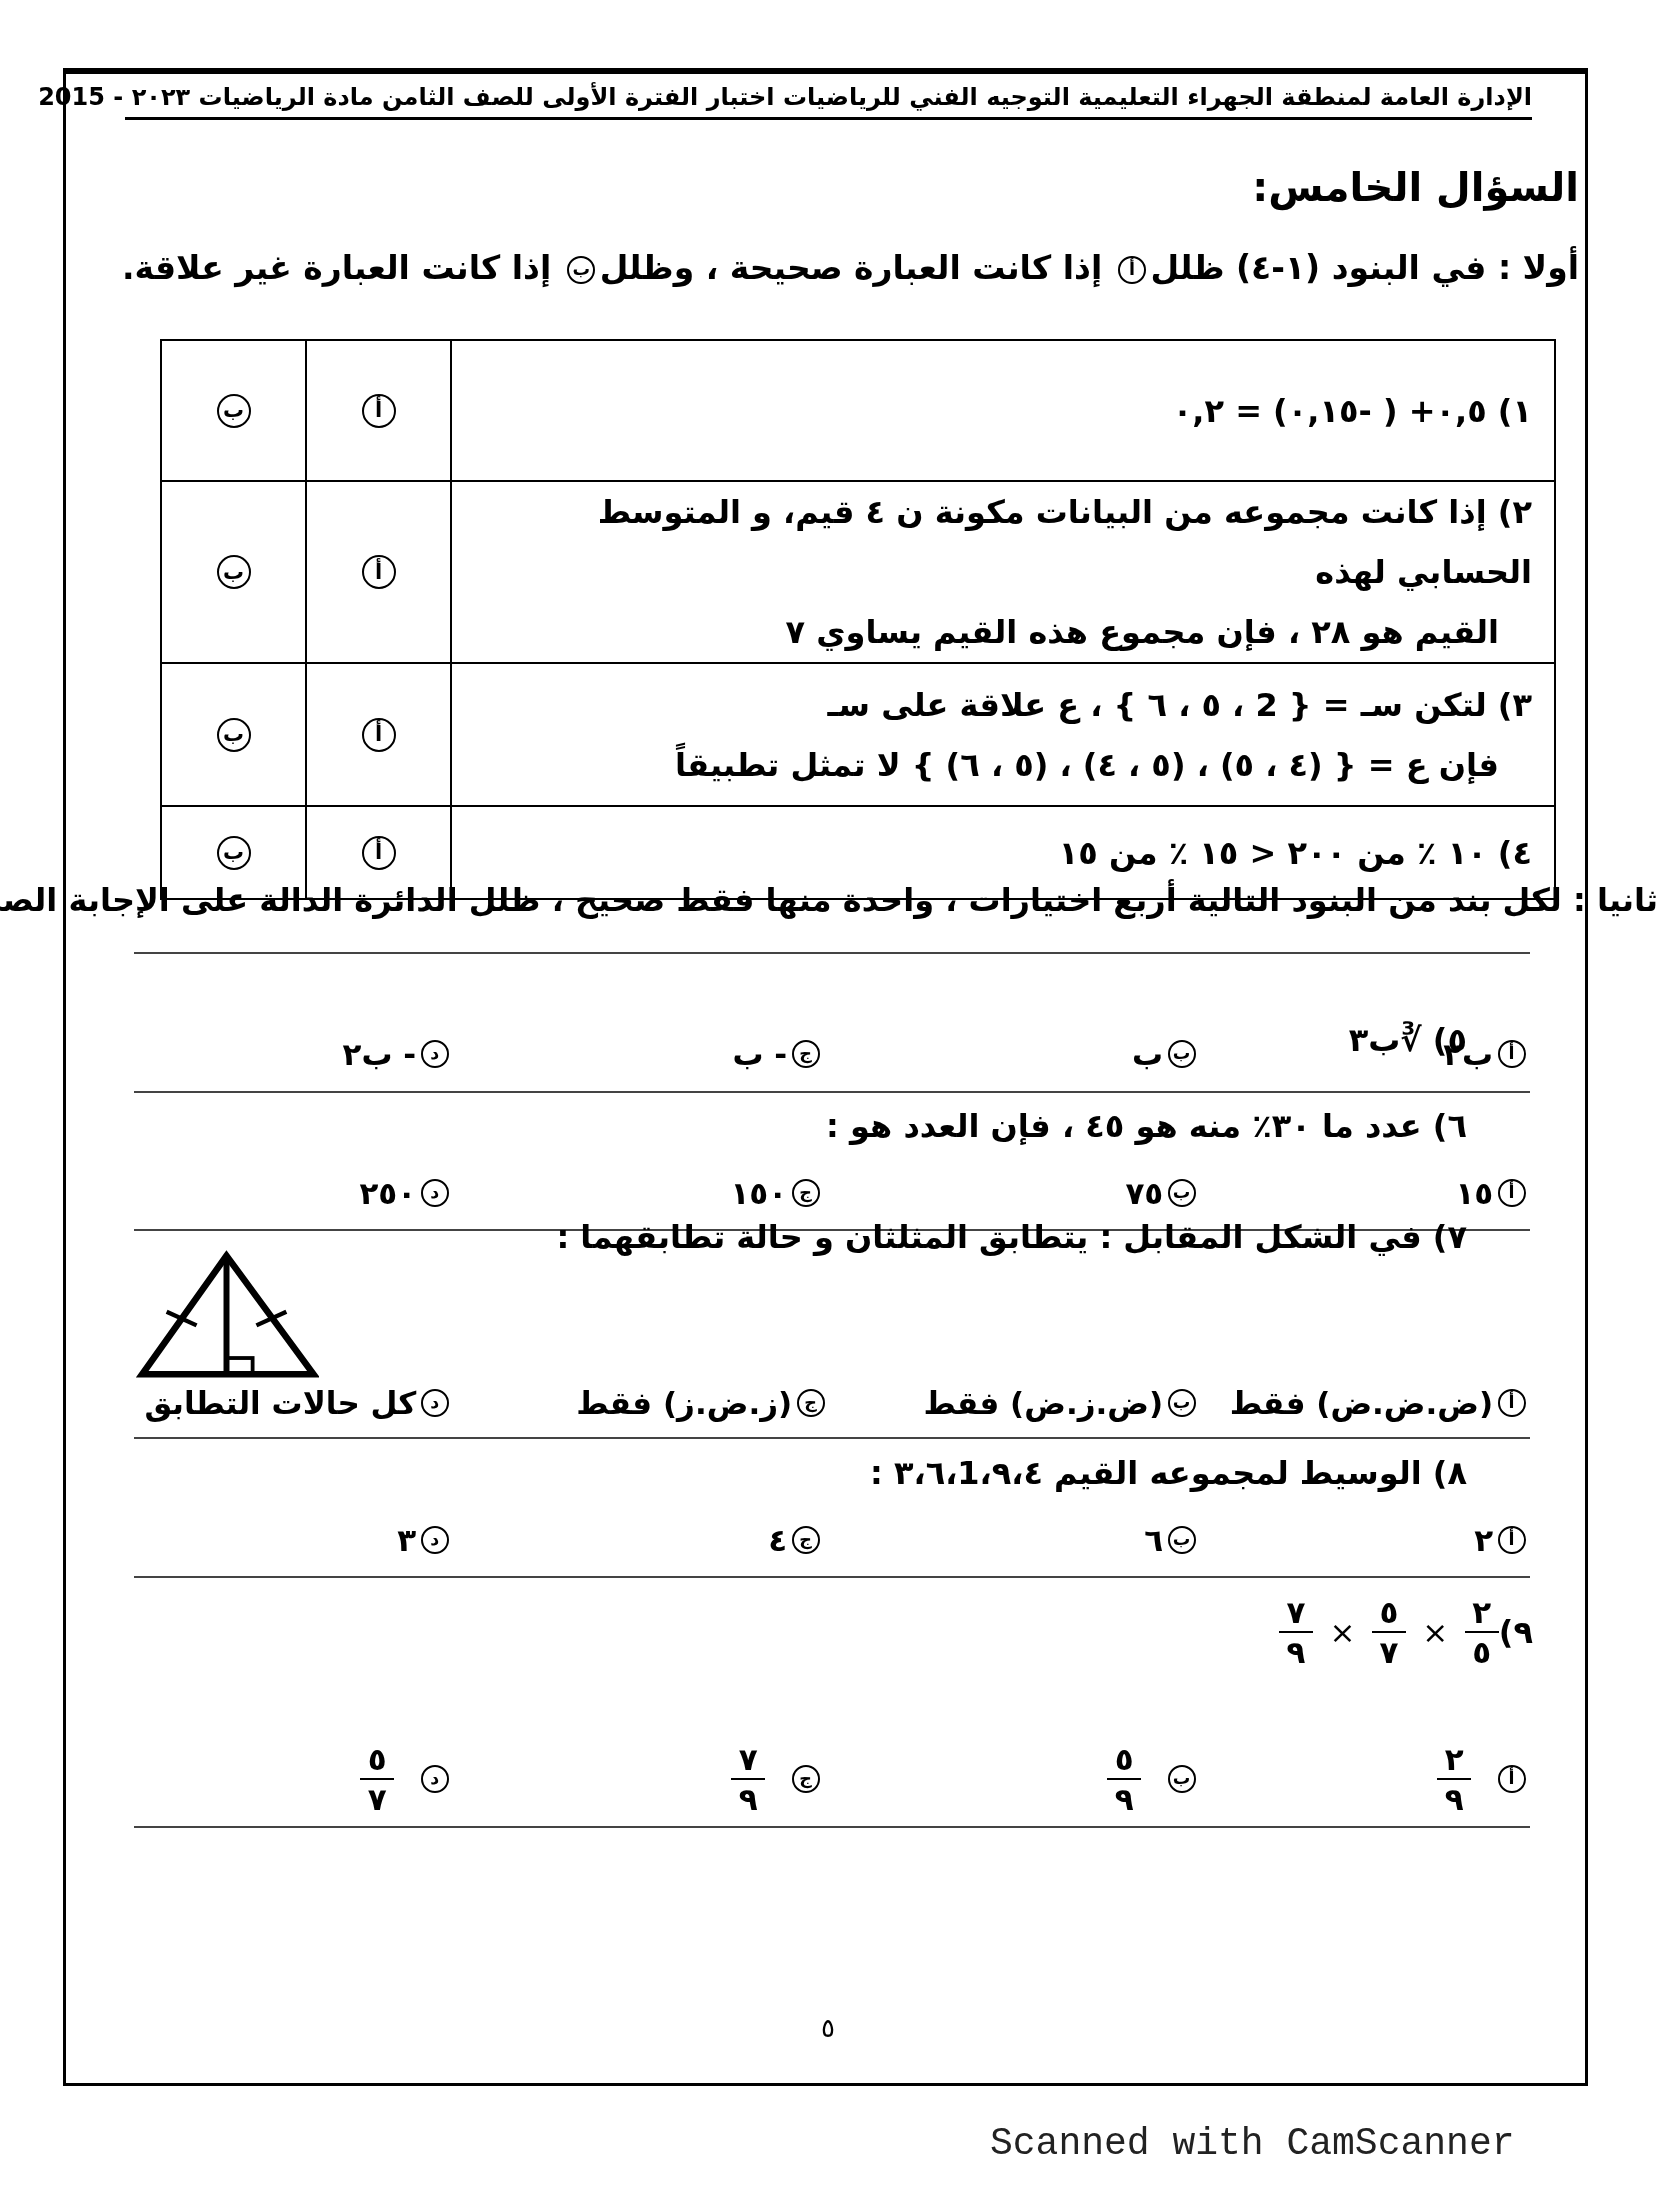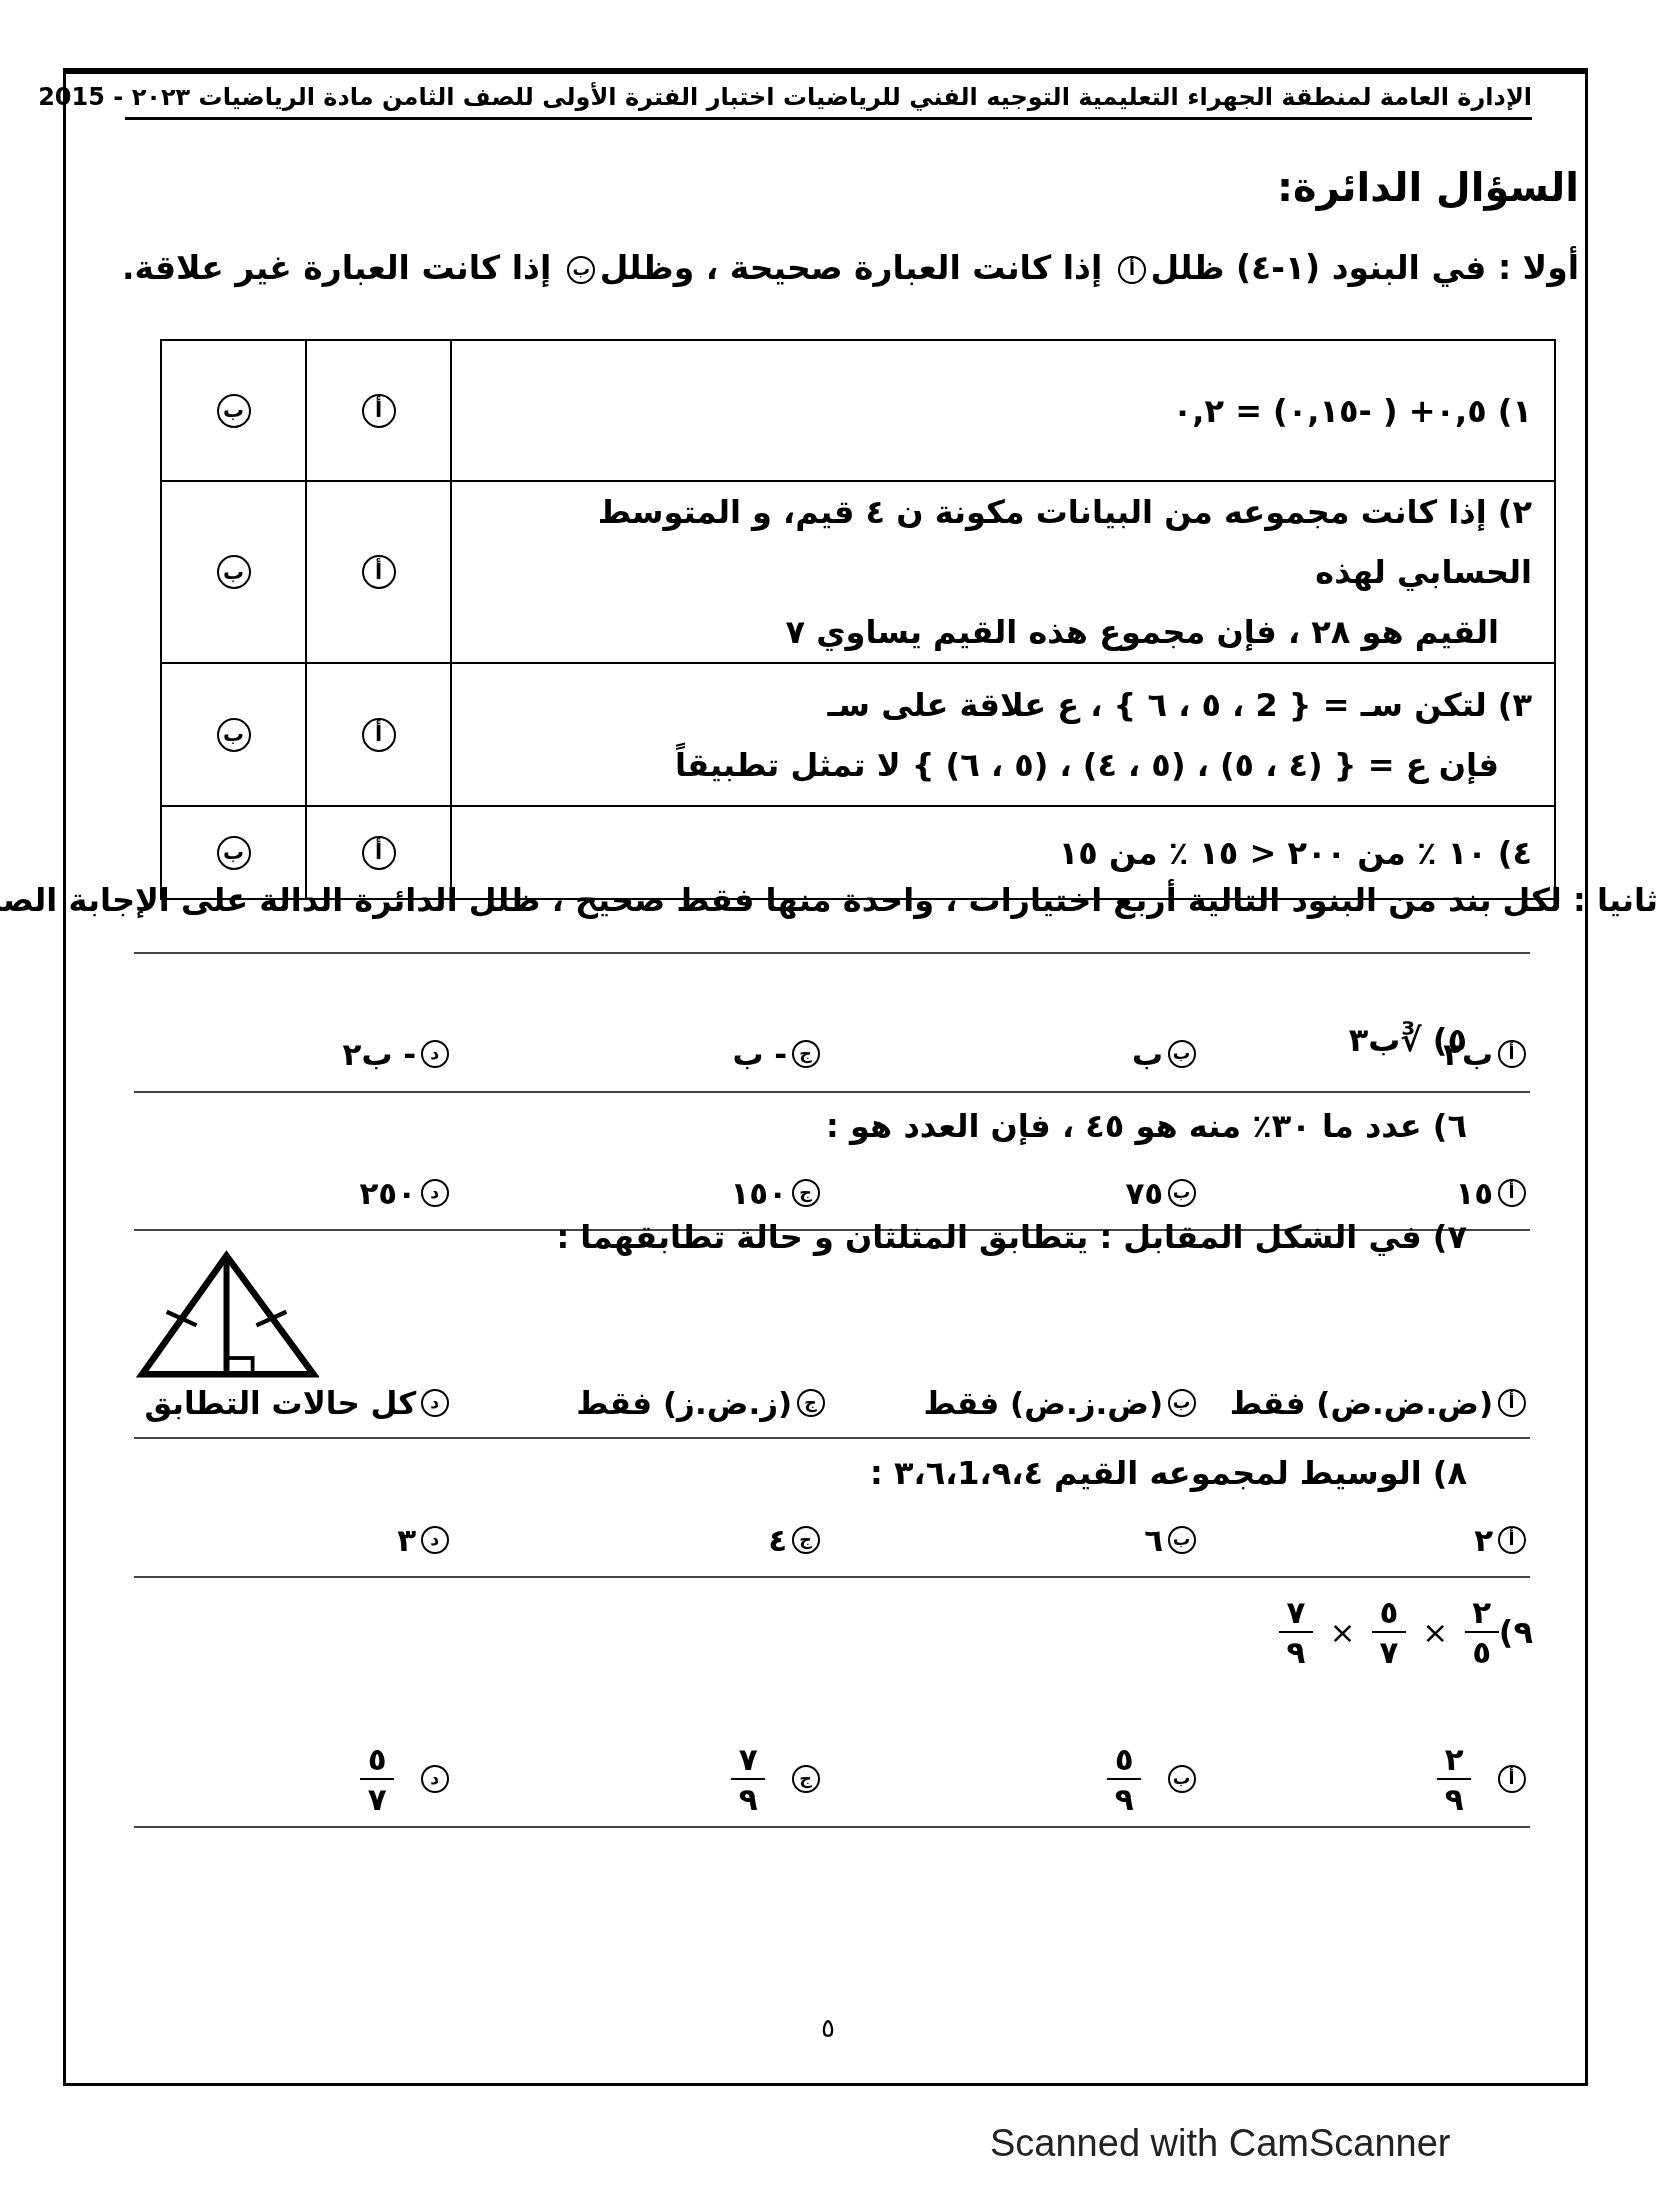--- a/index.html
+++ b/index.html
@@ -22,29 +22,29 @@
   table.tf td.stmt{padding:0 22px 0 11px;font-size:32px;font-weight:bold;line-height:60px;}
   table.tf td.opt{width:141px;text-align:center;}
   .part2{right:11px;top:881px;font-size:32px;font-weight:bold;white-space:nowrap;}
   .hr{position:absolute;left:134px;width:1396px;border-top:2.7px solid #444;height:0;}
   .mcq-q{font-size:32px;font-weight:bold;white-space:nowrap;}
   .choice{position:absolute;display:flex;align-items:center;font-size:31px;font-weight:bold;white-space:nowrap;direction:rtl;}
   .frac{display:inline-flex;flex-direction:column;align-items:center;font-size:31px;font-weight:bold;line-height:38px;vertical-align:middle;}
   .frac .num{border-bottom:2.7px solid #000;padding:0 7.6px;}
   .times{font-size:31px;margin:0 16.4px;vertical-align:middle;}
   .page-no{left:821px;top:2013px;font-size:26px;}
-  .scanner{left:990px;top:2122px;font-family:Liberation Sans, sans-serif;font-size:38px;color:#222;}
+  .scanner{left:990px;top:2122px;font-family:Liberation Mono, monospace;font-size:38px;color:#222;}
 </style>
 </head>
 <body>
 
 <div class="page-frame"></div>
 
 <div class="abs header rtl">الإدارة العامة لمنطقة الجهراء التعليمية     التوجيه الفني للرياضيات اختبار الفترة الأولى للصف الثامن مادة الرياضيات ٢٠٢٣ - 2015</div>
-<div class="abs q-title rtl">السؤال الدائرة:</div>
+<div class="abs q-title rtl">السؤال الخامس:</div>
 
 <div class="abs instr rtl">
   <span>أولا : في البنود (١-٤) ظلل</span><span class="circ">أ</span>
   <span>إذا كانت العبارة صحيحة ، وظلل</span><span class="circ">ب</span>
   <span>إذا كانت العبارة غير علاقة.</span>
 </div>
 
 <table class="tf">
   <tbody>
       <tr style="height:141px">

